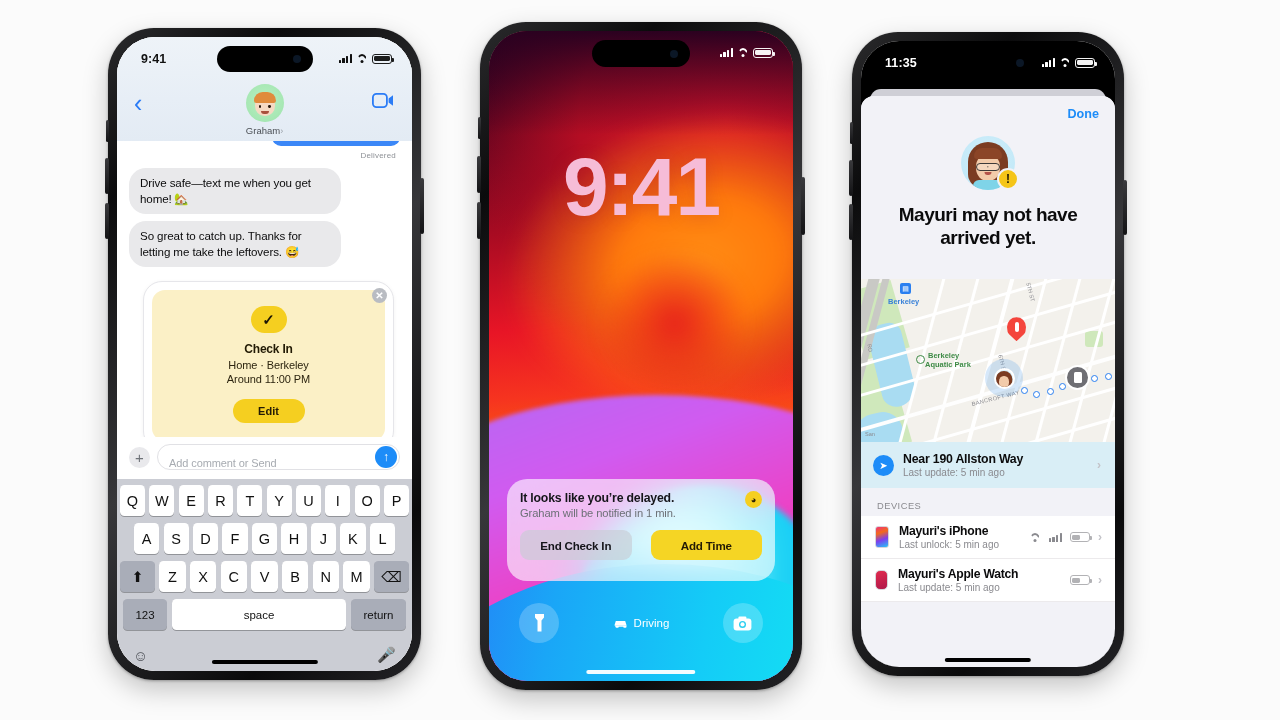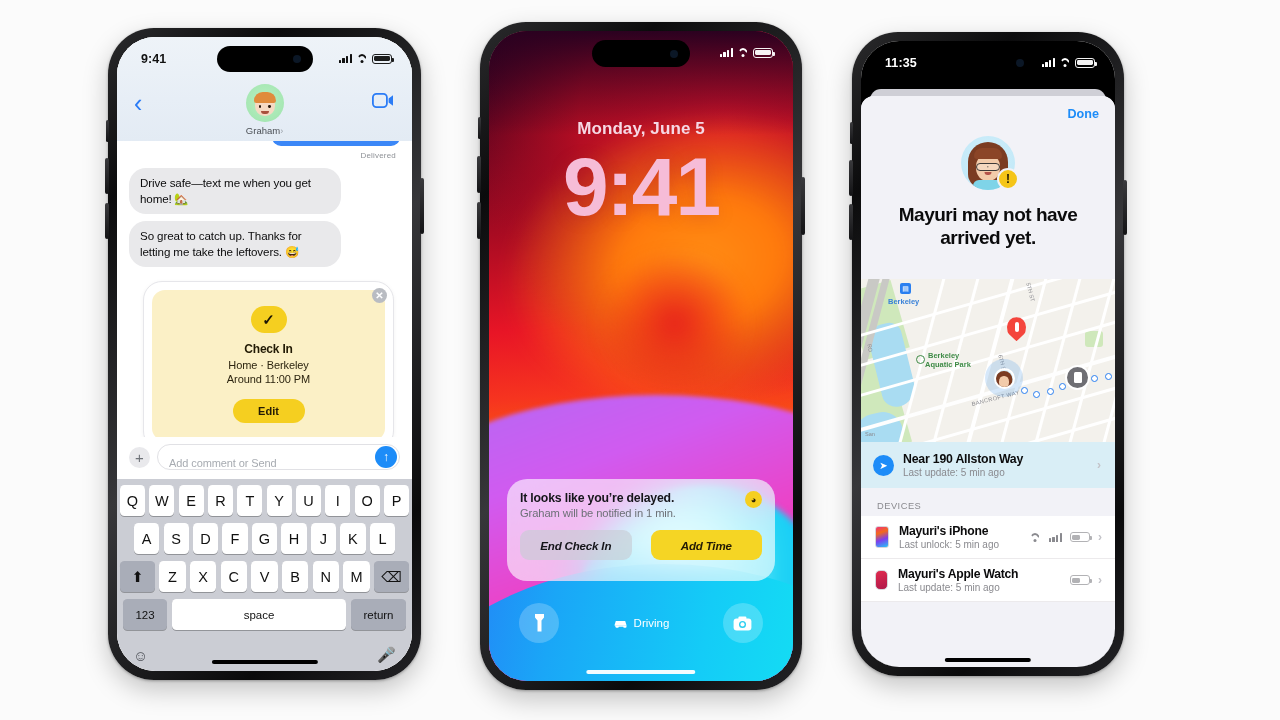--- a/index.html
+++ b/index.html
@@ -157,21 +157,21 @@
     text-shadow:0 2px 18px rgba(120,0,60,.18); }
 
   .notif { position:absolute; left:18px; right:18px; bottom:100px;
     background:rgba(255,255,255,.62); backdrop-filter:blur(16px);
     border-radius:20px; padding:12px 13px 21px; }
   .notif-head { display:flex; align-items:flex-start; justify-content:space-between; }
   .notif-title { font-size:12.3px; font-weight:700; color:#15151a; letter-spacing:-.2px; }
   .notif-sub { font-size:11.2px; color:#6c7076; margin-top:2px; letter-spacing:-.1px; }
   .notif-icon { width:17px;height:17px;border-radius:50%;background:#f5cf20;flex:none;
     display:flex;align-items:center;justify-content:center;font-size:9px;color:#2b2105;}
-  .notif-btns { display:flex; gap:19px; margin-top:11px;font-style:italic; }
+  .notif-btns { display:flex; gap:19px; margin-top:11px; }
   .nbtn { flex:1; height:30px; border-radius:9px; display:flex;align-items:center;justify-content:center;
     font-size:11.6px; font-weight:700; letter-spacing:-.2px; }
   .nbtn.grey { background:rgba(200,205,212,.65); color:#15151a; }
   .nbtn.yellow { background:#f5d524; color:#231b05; }
 
   .lock-ctrls { position:absolute; left:0; right:0; bottom:38px;
     display:flex; align-items:center; justify-content:space-between; padding:0 30px; }
   .ctrl-circle { width:40px;height:40px;border-radius:50%;background:rgba(255,255,255,.22);
     display:flex;align-items:center;justify-content:center; }
   .driving { display:flex;align-items:center;gap:6px; color:#fff; font-size:11.5px; font-weight:500; }
@@ -426,21 +426,20 @@
                 <i></i>
                 <i></i>
               </span>
             <span class="wifi"></span>
             <span class="batt">
                 <i></i>
               </span>
           </span>
         </div>
 
-        <div class="lock-date">Monday, June 5</div>
         <div class="lock-time">9:41</div>
 
         <div class="notif">
           <div class="notif-head">
             <div>
               <div class="notif-title">It looks like you’re delayed.</div>
               <div class="notif-sub">Graham will be notified in 1 min.</div>
             </div>
             <div class="notif-icon">◕</div>
           </div>

